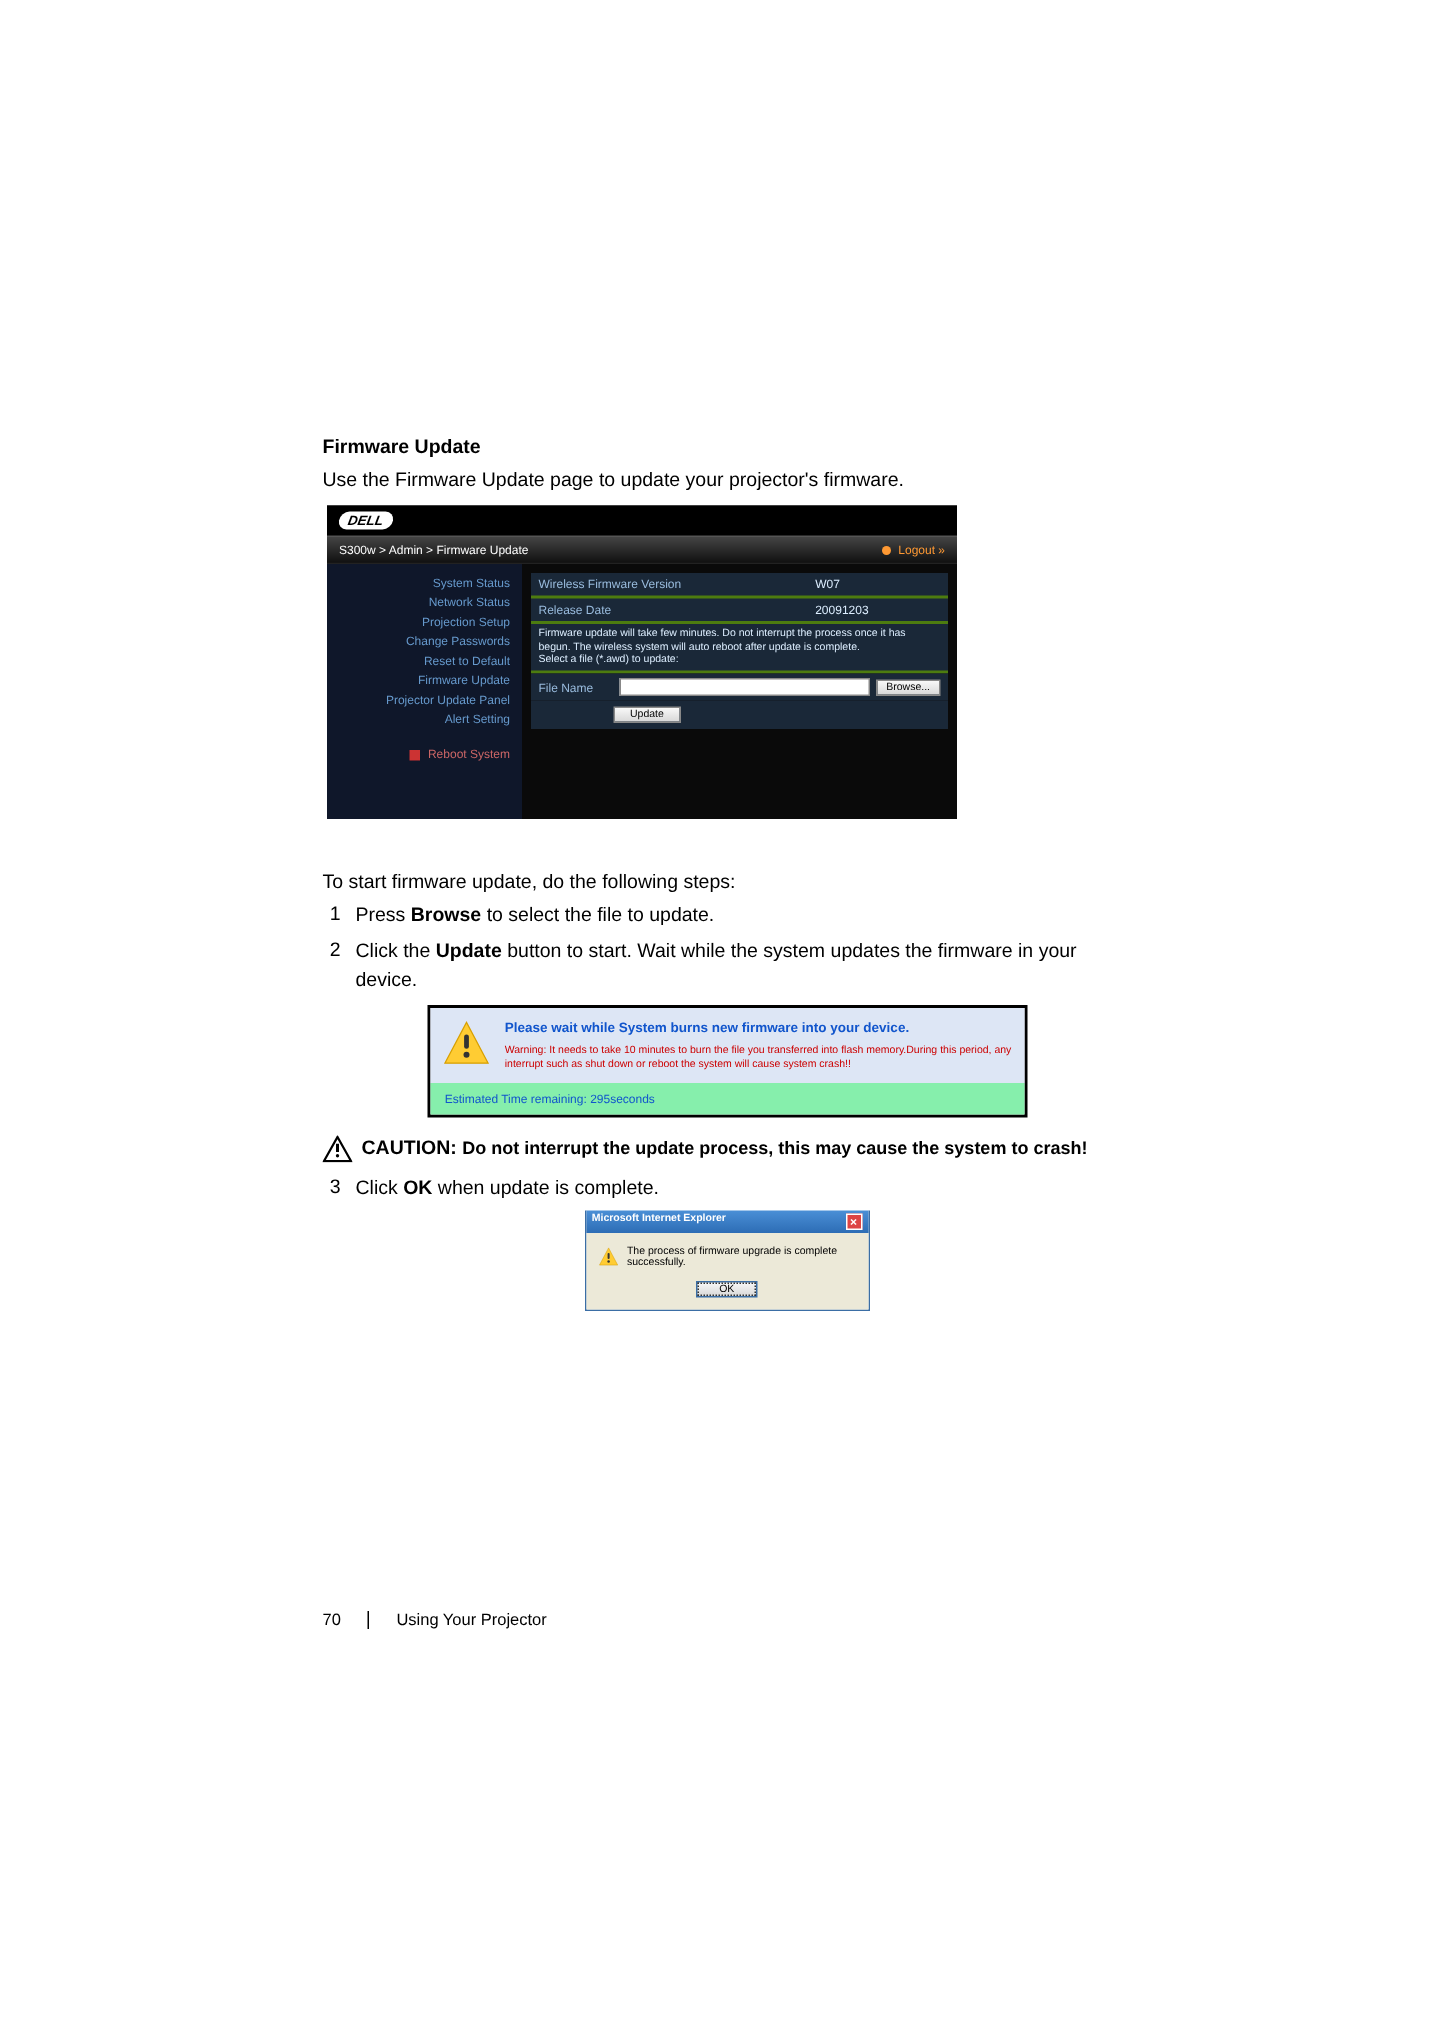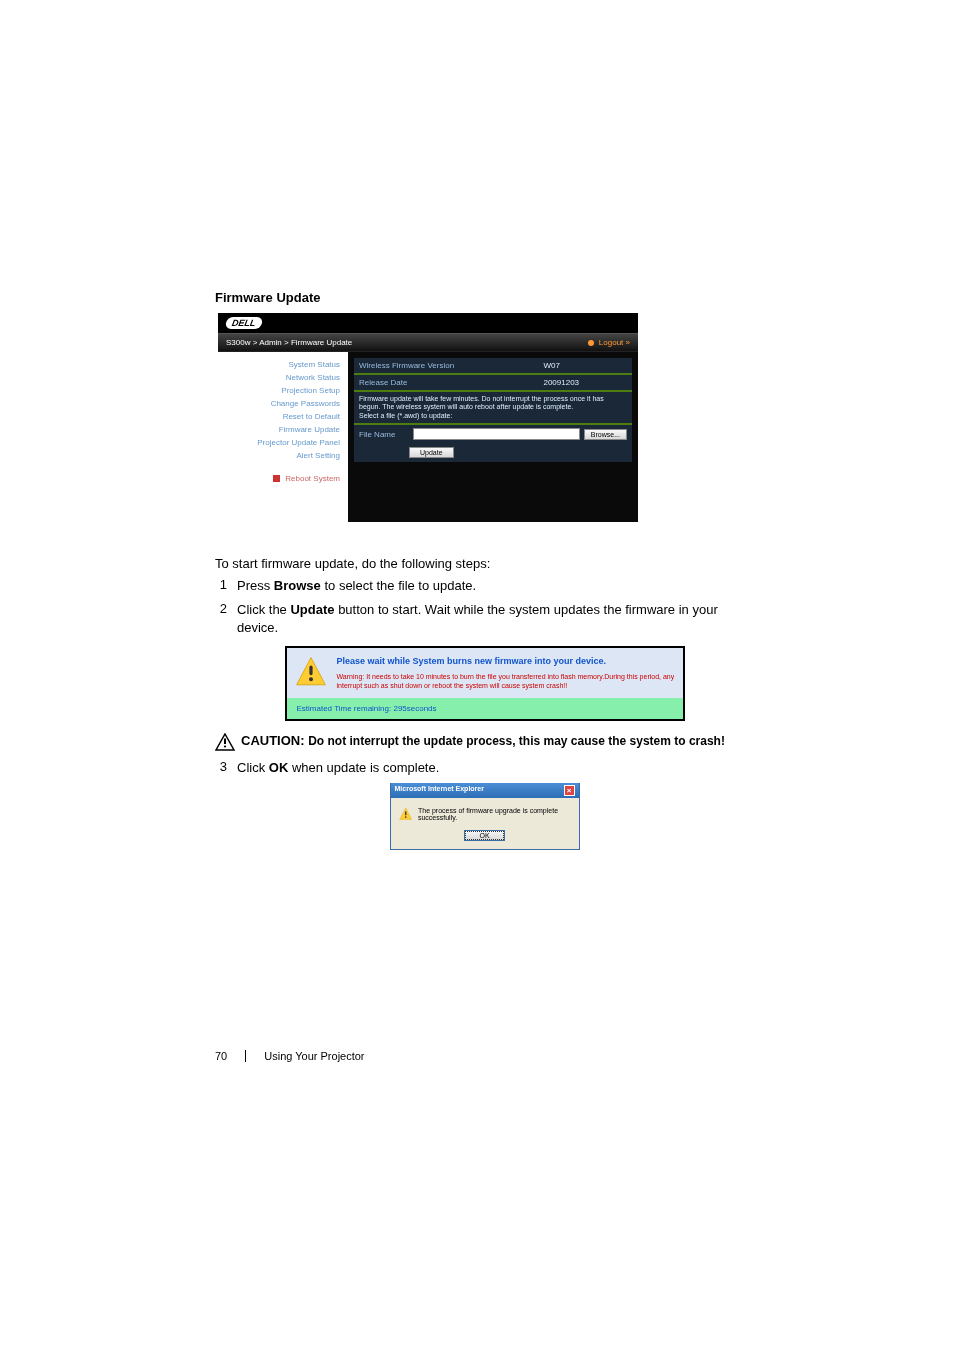--- a/index.html
+++ b/index.html
@@ -36,21 +36,21 @@
       border-bottom: 1px solid #222;
     }
     .logout { color: #ff9933; text-align: right; }
     .logout-icon { 
       display: inline-block; width: 6px; height: 6px; 
       background: #ff9933; border-radius: 50%; margin-right: 3px;
       vertical-align: middle;
     }
     .admin-body {
       display: flex;
-      background: #ffffff;
+      background: #0f172a;
       min-height: 170px;
     }
     .admin-sidebar {
       width: 130px;
       padding: 6px 8px;
       text-align: right;
     }
     .side-item { 
       color: #6699cc; 
       font-size: 8px; 
@@ -173,20 +173,21 @@
     
     .footer { margin-top: 200px; font-size: 11px; display: flex; align-items: center; }
     .page-num { margin-right: 18px; }
     .divider { border-left: 1px solid #000; height: 12px; margin-right: 18px; }
   </style>
 </head>
 <body>
 
 <div class="page">
   <div class="section-title">Firmware Update</div>
+  <div class="body-text">Use the Firmware Update page to update your projector's firmware.</div>
 
   <div class="admin-screenshot">
     <div class="dell-header">
       <span class="dell-logo">DELL</span>
     </div>
     <div class="breadcrumb-bar">
       <span>S300w &gt; Admin &gt; Firmware Update</span>
       <span>
         <span class="logout-icon"></span>
         <span class="logout">Logout »</span>

